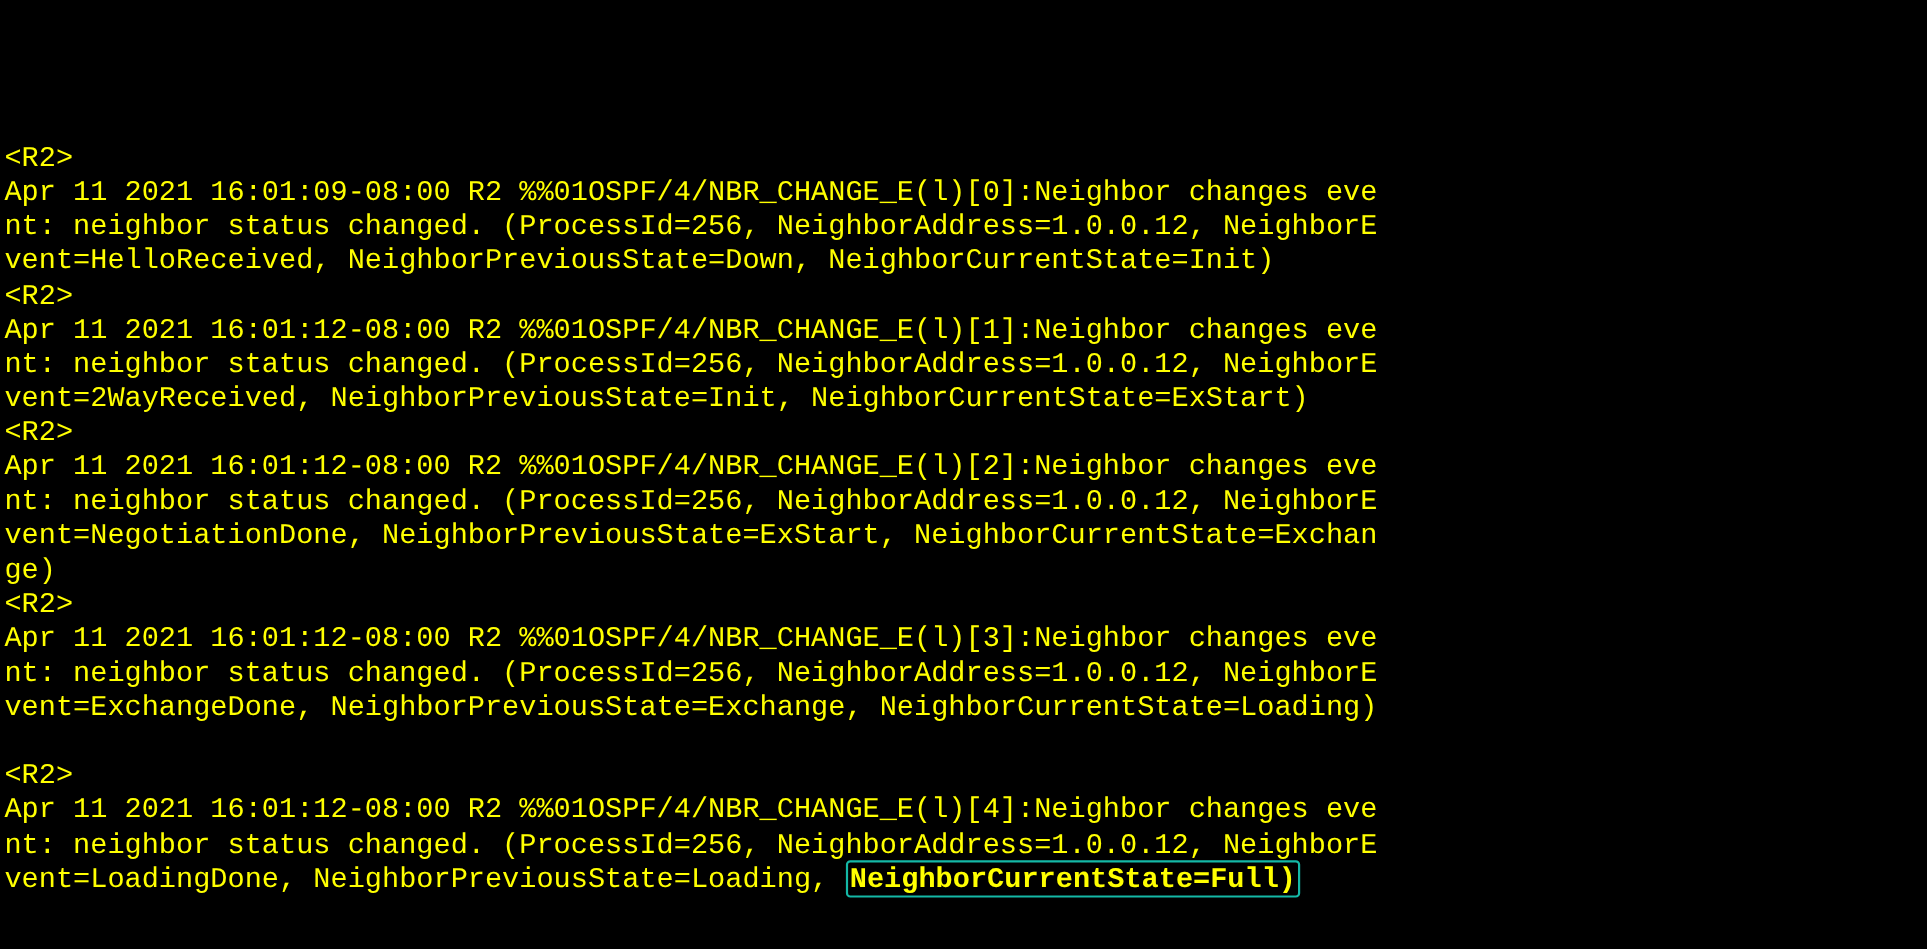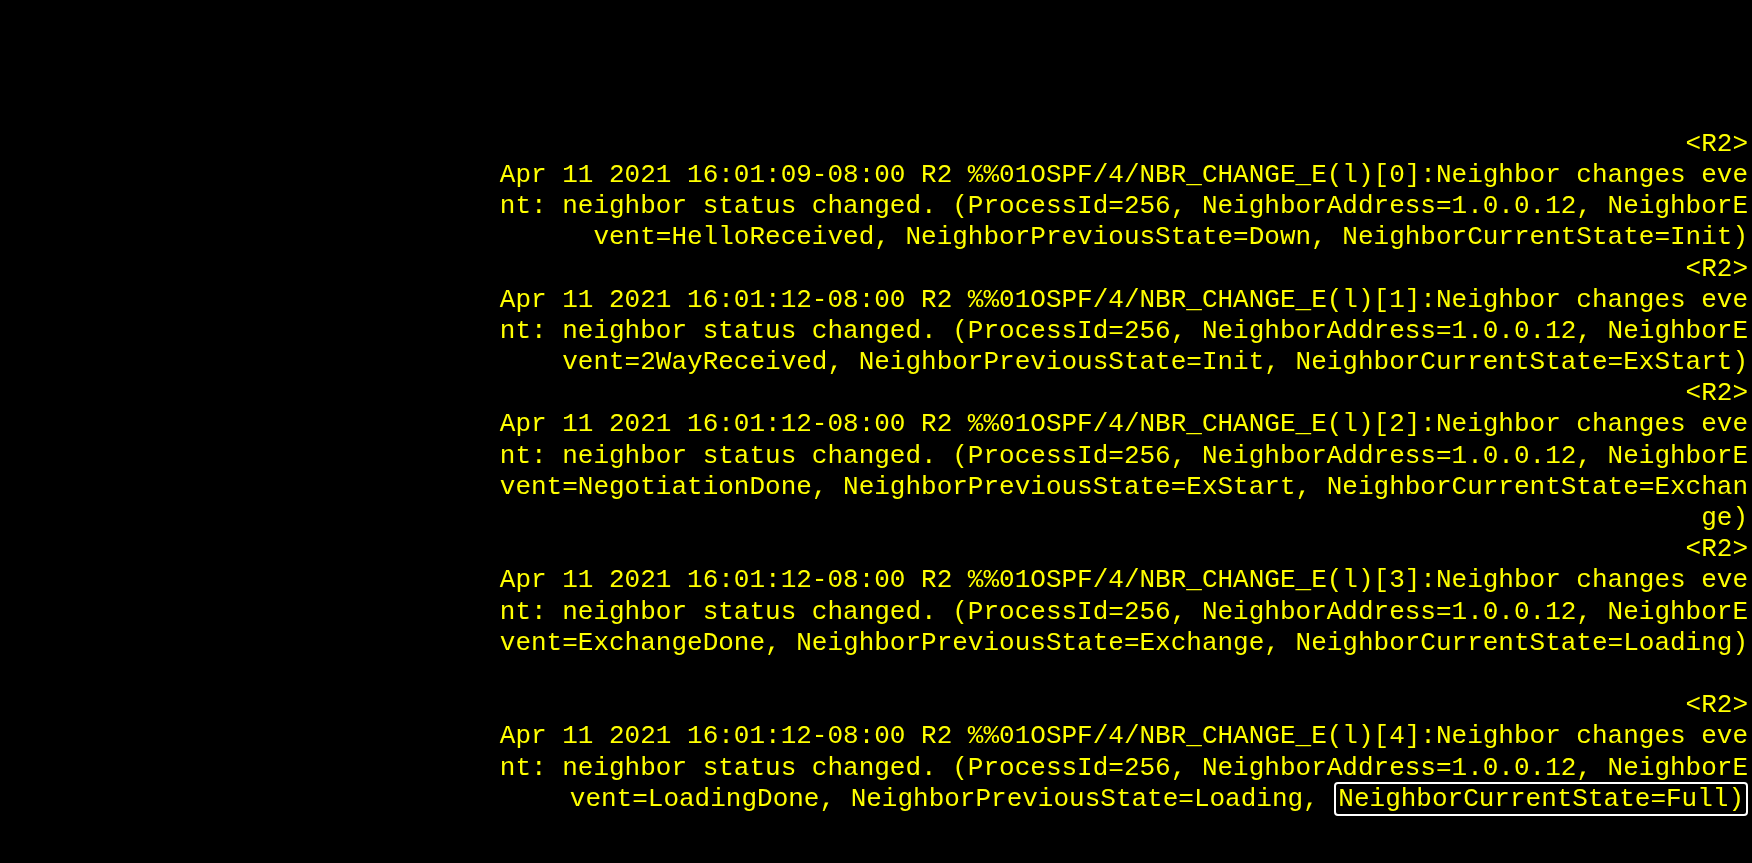--- a/index.html
+++ b/index.html
@@ -18,27 +18,27 @@
       height: 863px;
       overflow: hidden;
       white-space: pre-wrap;
       word-break: break-all;
     }
     .terminal-output {
       display: block;
     }
     .line {
       display: block;
-      text-align: right;
     }
     .highlight-box {
-      border: 2px solid #ffffff;
+      border: 2px solid #14b8a6;
       border-radius: 4px;
       padding: 0 2px;
       display: inline;
+      font-weight: bold;
     }
   </style>
 </head>
 <body>
 
 
 
 <div class="terminal-output"><span class="line">&lt;R2&gt;</span><span class="line">Apr 11 2021 16:01:09-08:00 R2 %%01OSPF/4/NBR_CHANGE_E(l)[0]:Neighbor changes eve</span><span class="line">nt: neighbor status changed. (ProcessId=256, NeighborAddress=1.0.0.12, NeighborE</span><span class="line">vent=HelloReceived, NeighborPreviousState=Down, NeighborCurrentState=Init)</span><span class="line">&lt;R2&gt;</span><span class="line">Apr 11 2021 16:01:12-08:00 R2 %%01OSPF/4/NBR_CHANGE_E(l)[1]:Neighbor changes eve</span><span class="line">nt: neighbor status changed. (ProcessId=256, NeighborAddress=1.0.0.12, NeighborE</span><span class="line">vent=2WayReceived, NeighborPreviousState=Init, NeighborCurrentState=ExStart)</span><span class="line">&lt;R2&gt;</span><span class="line">Apr 11 2021 16:01:12-08:00 R2 %%01OSPF/4/NBR_CHANGE_E(l)[2]:Neighbor changes eve</span><span class="line">nt: neighbor status changed. (ProcessId=256, NeighborAddress=1.0.0.12, NeighborE</span><span class="line">vent=NegotiationDone, NeighborPreviousState=ExStart, NeighborCurrentState=Exchan</span><span class="line">ge)</span><span class="line">&lt;R2&gt;</span><span class="line">Apr 11 2021 16:01:12-08:00 R2 %%01OSPF/4/NBR_CHANGE_E(l)[3]:Neighbor changes eve</span><span class="line">nt: neighbor status changed. (ProcessId=256, NeighborAddress=1.0.0.12, NeighborE</span><span class="line">vent=ExchangeDone, NeighborPreviousState=Exchange, NeighborCurrentState=Loading)</span><span class="line"> </span><span class="line">&lt;R2&gt;</span><span class="line">Apr 11 2021 16:01:12-08:00 R2 %%01OSPF/4/NBR_CHANGE_E(l)[4]:Neighbor changes eve</span><span class="line">nt: neighbor status changed. (ProcessId=256, NeighborAddress=1.0.0.12, NeighborE</span><span class="line"><span>vent=LoadingDone, NeighborPreviousState=Loading, </span><span class="highlight-box">NeighborCurrentState=Full)</span></span></div>
 
 

